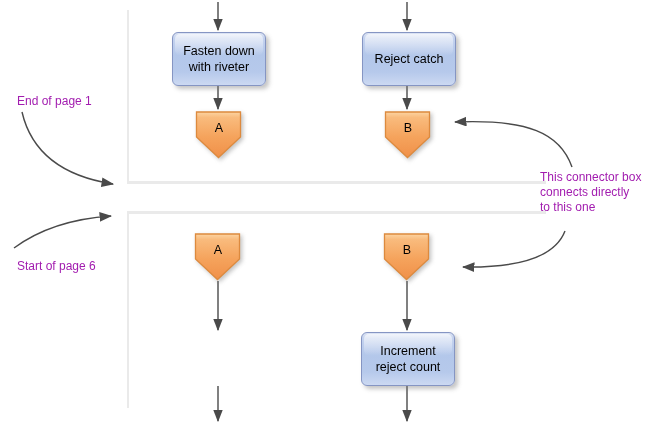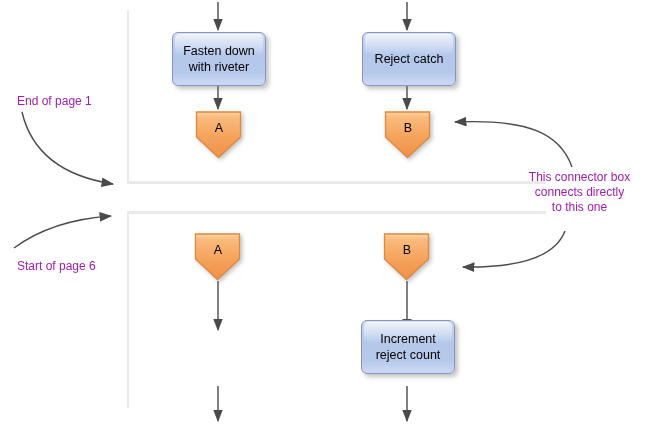--- a/index.html
+++ b/index.html
@@ -36,21 +36,21 @@
   .connector{position:absolute;z-index:3;width:48px;height:50px;}
   .connector svg{display:block;filter:drop-shadow(2.5px 2.5px 2px rgba(120,120,120,.45));}
   .connector-label{
     position:absolute;left:0;top:11px;width:48px;text-align:center;
     font-size:12.5px;color:#000;
   }
   .note{position:absolute;z-index:3;font-size:12px;color:#a21caf;}
   #note-end-page1{left:17px;top:94px;}
   #note-start-page2{left:17px;top:259px;}
   #note-connector{
-    left:516px;top:170px;width:127px;text-align:center;line-height:15px;white-space:pre-line;
+    left:540px;top:170px;width:127px;line-height:15px;white-space:pre-line;
   }
 </style>
 </head>
 <body>
 
 <div id="canvas">
 
   <div id="page1-frame" class="page-frame"></div>
   <div id="page2-frame" class="page-frame"></div>
 
@@ -135,21 +135,21 @@
             <stop offset="0.12" stop-color="#f9bb7d"></stop>
           <stop offset="0.55" stop-color="#f5a35c"></stop>
             <stop offset="1" stop-color="#f09049"></stop>
         </linearGradient>
       </defs>
       <path d="M1.5,2 L45.5,2 L45.5,27 L23.5,47.5 L1.5,27 Z" fill="url(#og4)" stroke="#dd8a3e" stroke-width="1.3"></path>
     </svg>
     <div class="connector-label">B</div>
   </div>
 
-  <div class="process-box" style="left:361px;top:320px;">
+  <div class="process-box" style="left:361px;top:332px;">
     <div class="process-label">Increment
 reject count</div>
   </div>
 
   <div id="note-end-page1" class="note">End of page 1</div>
   <div id="note-start-page2" class="note">Start of page 6</div>
   <div id="note-connector" class="note">This connector box
 connects directly
 to this one</div>
 

